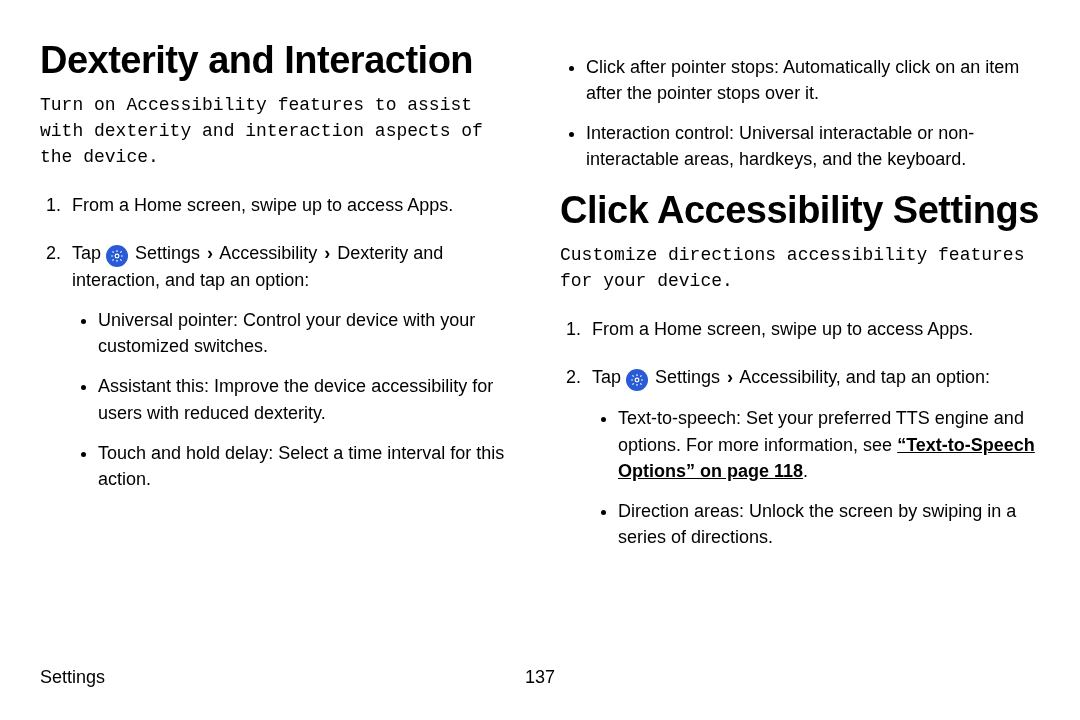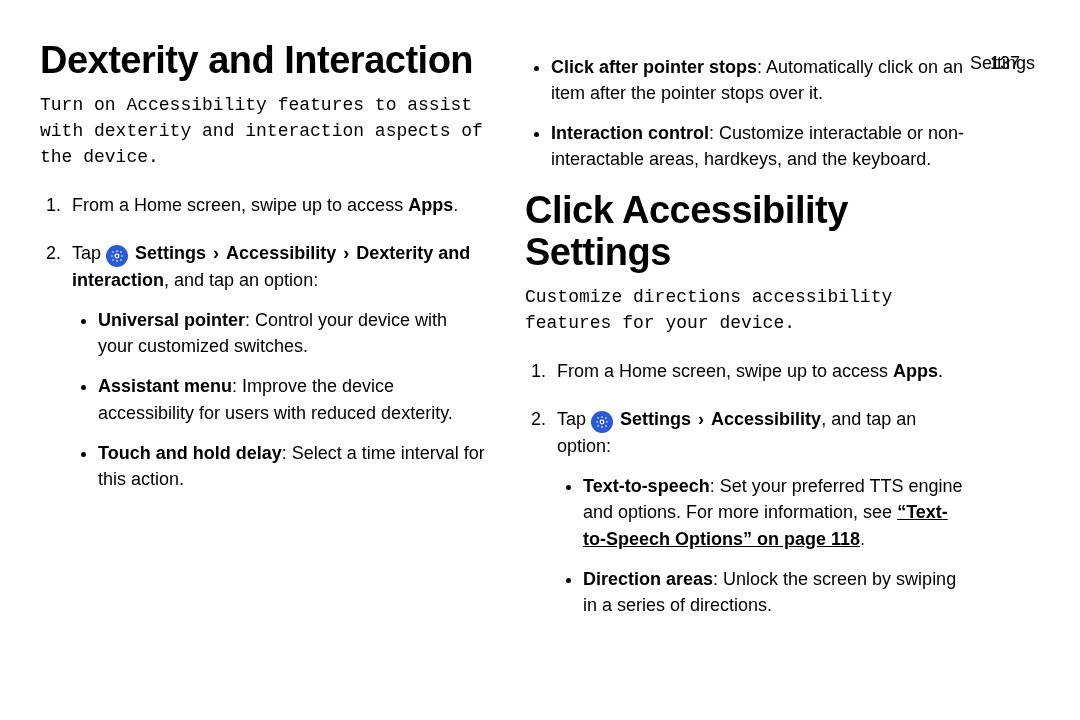--- a/index.html
+++ b/index.html
@@ -12,21 +12,21 @@
     font-family: Arial, Helvetica, sans-serif;
     font-size: 18px;
     line-height: 1.45;
   }
   .page {
     box-sizing: border-box;
     width: 1080px;
     height: 720px;
     padding: 40px 40px 30px 40px;
     display: flex;
-    flex-direction: row;
+    flex-direction: column;
   }
   .columns {
     display: flex;
     flex: 1;
     gap: 40px;
   }
   .col {
     flex: 1;
     min-width: 0;
   }
@@ -51,21 +51,21 @@
     padding-left: 6px;
   }
   ul {
     list-style: disc;
     margin: 8px 0 0 0;
     padding-left: 26px;
   }
   ul > li {
     margin: 14px 0;
   }
-  .bold { font-weight: 700; }
+  .bold { font-weight: 400; }
   .settings-icon {
     display: inline-flex;
     width: 22px;
     height: 22px;
     border-radius: 50%;
     background: #2a5bd7;
     color: #fff;
     align-items: center;
     justify-content: center;
     vertical-align: -4px;
@@ -120,37 +120,37 @@
           <span class="chev">›</span>
           <span class="bold">Accessibility</span>
           <span class="chev">›</span>
           <span class="bold">Dexterity and interaction</span><span>, and tap an option:</span>
 
           <ul>
             <li>
               <span class="bold">Universal pointer</span><span>: Control your device with your customized switches.</span>
             </li>
             <li>
-              <span class="bold">Assistant menu</span><span>: Improve the device accessibility for users with reduced dexterity.</span>
+              <span class="bold">Assistant this</span><span>: Improve the device accessibility for users with reduced dexterity.</span>
             </li>
             <li>
               <span class="bold">Touch and hold delay</span><span>: Select a time interval for this action.</span>
             </li>
           </ul>
         </li>
       </ol>
     </div>
 
     <div class="col">
       <ul class="right-top-list">
         <li>
           <span class="bold">Click after pointer stops</span><span>: Automatically click on an item after the pointer stops over it.</span>
         </li>
         <li>
-          <span class="bold">Interaction control</span><span>: Customize interactable or non-interactable areas, hardkeys, and the keyboard.</span>
+          <span class="bold">Interaction control</span><span>: Universal interactable or non-interactable areas, hardkeys, and the keyboard.</span>
         </li>
       </ul>
 
       <h1 style="margin-top:18px;">Click Accessibility Settings</h1>
       <p class="intro">Customize directions accessibility features for your device.</p>
 
       <ol>
         <li>
           <span>From a Home screen, swipe up to access </span><span class="bold">Apps</span><span>.</span>
         </li>

